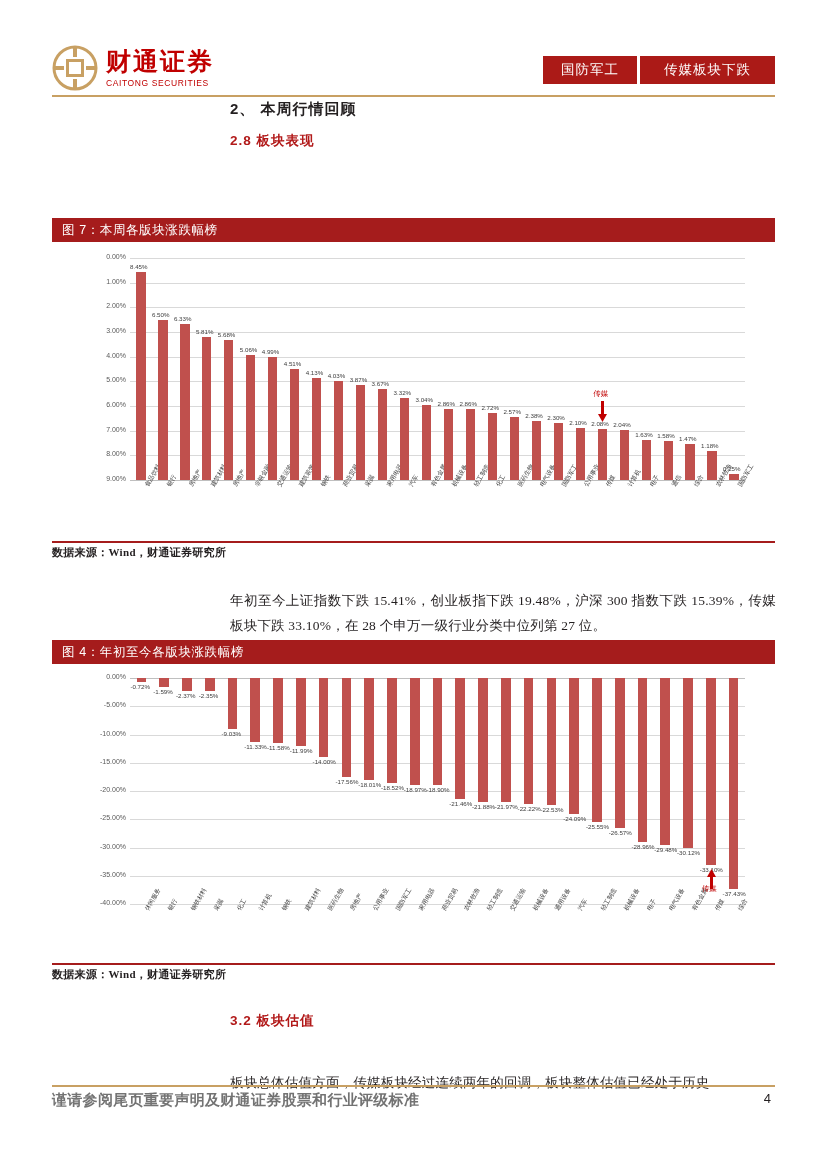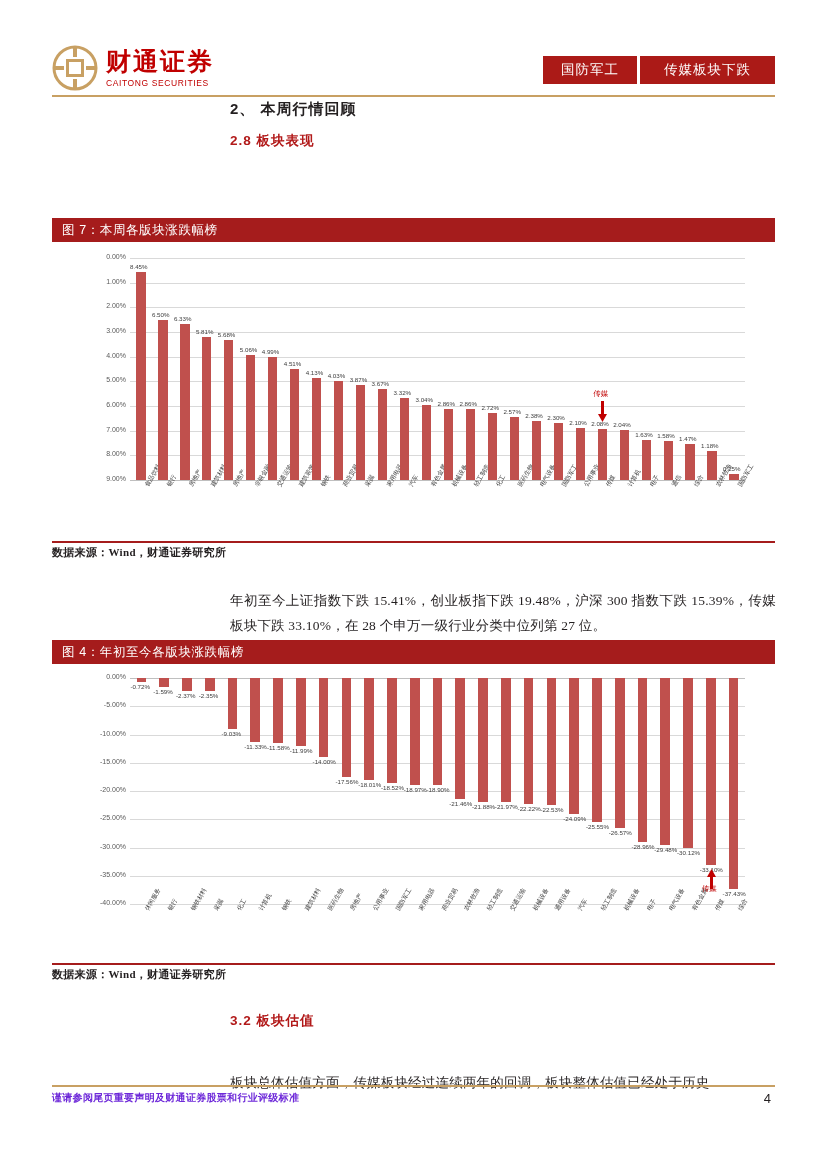--- a/index.html
+++ b/index.html
@@ -84,22 +84,22 @@
   #src2 { top:967px; }
   .src-rule {
     position:absolute; left:52px; width:723px; height:1.5px; background:#a51c1c;
   }
   #srcrule1 { top:541px; }
   #srcrule2 { top:963px; }
 
   
   .footer-rule { position:absolute; left:52px; top:1085px; width:723px; height:1.5px; background:#c8a063; }
   .footer-text {
-    position:absolute; left:52px; top:1091px; font-size:10px; font-weight:bold;
-    color:#6d28d9; font-family:"Liberation Serif", serif; letter-spacing:0.3px;
+    position:absolute; left:52px; top:1091px; font-size:15px; font-weight:bold;
+    color:#737373; font-family:"Liberation Serif", serif; letter-spacing:0.3px;
   }
   .footer-page {
     position:absolute; right:56px; top:1091px; font-size:13px; color:#231f20;
     font-family:"Liberation Sans", sans-serif;
   }
 
   
   .chart { position:relative; width:100%; height:100%; }
   .ytick {
     position:absolute; font-family:"Liberation Sans", sans-serif;

